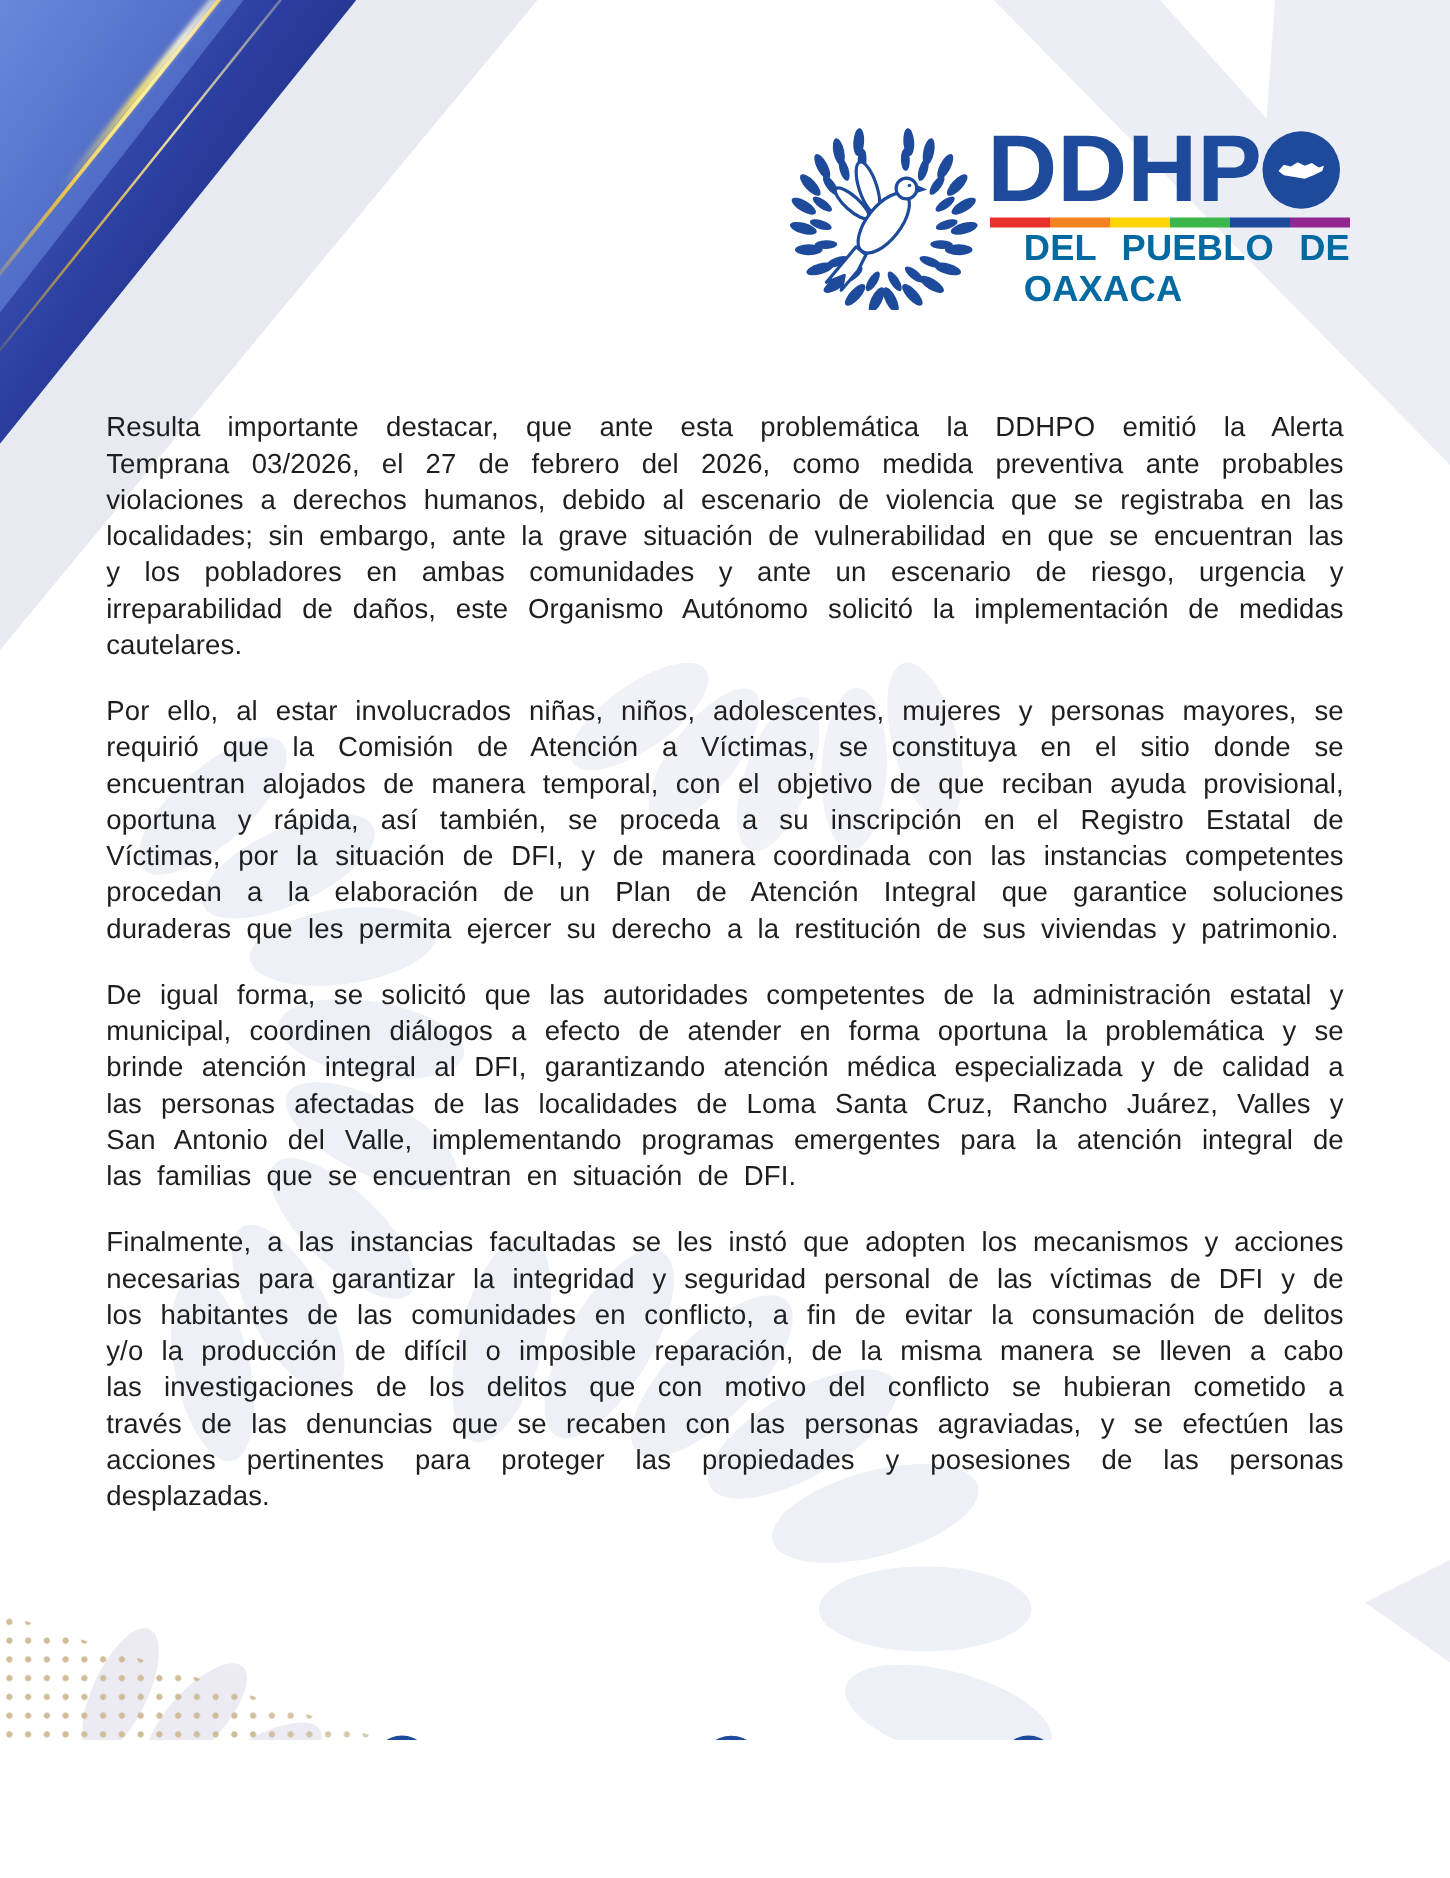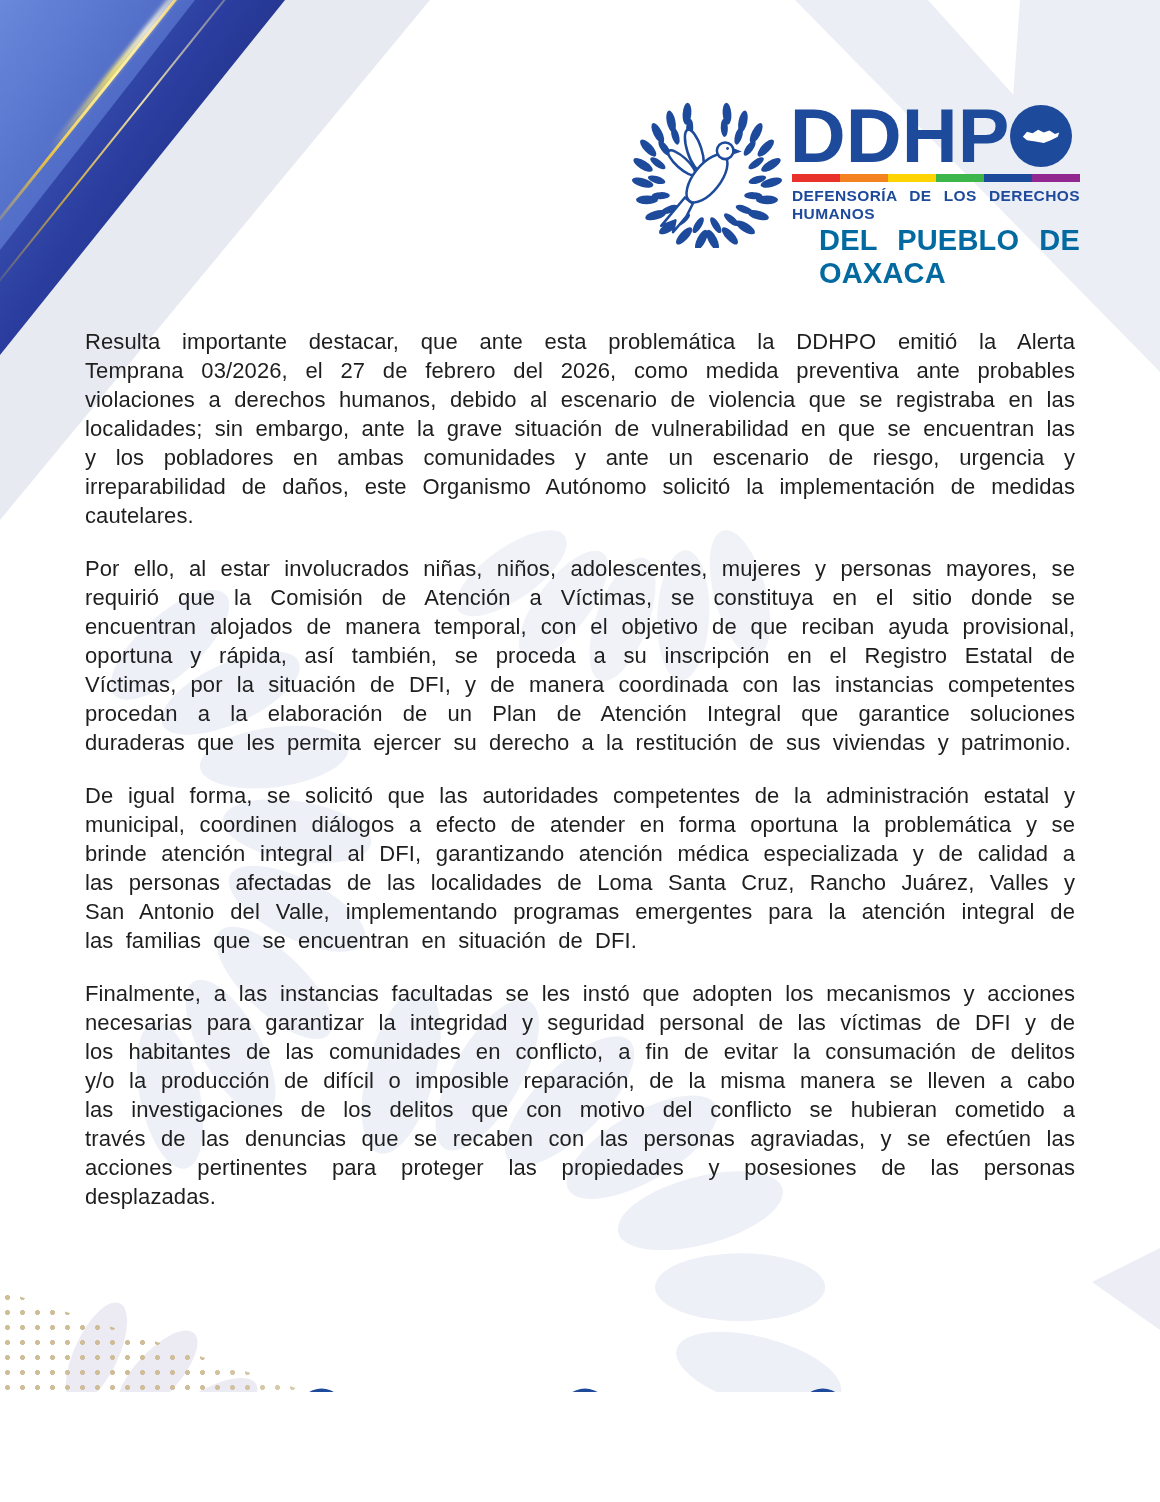--- a/index.html
+++ b/index.html
@@ -175,21 +175,20 @@
         </span>
       </div>
       <div class="rainbow">
         <span style="background: rgb(232, 49, 42);"></span>
           <span style="background: rgb(245, 130, 32);"></span>
           <span style="background: rgb(255, 212, 0);"></span>
           <span style="background: rgb(60, 181, 74);"></span>
           <span style="background: rgb(29, 74, 155);"></span>
           <span style="background: rgb(146, 39, 143);"></span>
       </div>
-      <div class="org1">DEFENSORÍA DE LOS DERECHOS HUMANOS</div>
       <div class="org2">DEL PUEBLO DE OAXACA</div>
     </div>
   </header>
 
   <main class="content">
     <p>Resulta importante destacar, que ante esta problemática la DDHPO emitió la Alerta Temprana 03/2026, el 27 de febrero del 2026, como medida preventiva ante probables violaciones a derechos humanos, debido al escenario de violencia que se registraba en las localidades; sin embargo, ante la grave situación de vulnerabilidad en que se encuentran las y los pobladores en ambas comunidades y ante un escenario de riesgo, urgencia y irreparabilidad de daños, este Organismo Autónomo solicitó la implementación de medidas cautelares.</p>
     <p>Por ello, al estar involucrados niñas, niños, adolescentes, mujeres y personas mayores, se requirió que la Comisión de Atención a Víctimas, se constituya en el sitio donde se encuentran alojados de manera temporal, con el objetivo de que reciban ayuda provisional, oportuna y rápida, así también, se proceda a su inscripción en el Registro Estatal de Víctimas, por la situación de DFI, y de manera coordinada con las instancias competentes procedan a la elaboración de un Plan de Atención Integral que garantice soluciones duraderas que les permita ejercer su derecho a la restitución de sus viviendas y patrimonio.</p>
     <p>De igual forma, se solicitó que las autoridades competentes de la administración estatal y municipal, coordinen diálogos a efecto de atender en forma oportuna la problemática y se brinde atención integral al DFI, garantizando atención médica especializada y de calidad a las personas afectadas de las localidades de Loma Santa Cruz, Rancho Juárez, Valles y San Antonio del Valle, implementando programas emergentes para la atención integral de las familias que se encuentran en situación de DFI.</p>
     <p>Finalmente, a las instancias facultadas se les instó que adopten los mecanismos y acciones necesarias para garantizar la integridad y seguridad personal de las víctimas de DFI y de los habitantes de las comunidades en conflicto, a fin de evitar la consumación de delitos y/o la producción de difícil o imposible reparación, de la misma manera se lleven a cabo las investigaciones de los delitos que con motivo del conflicto se hubieran cometido a través de las denuncias que se recaben con las personas agraviadas, y se efectúen las acciones pertinentes para proteger las propiedades y posesiones de las personas desplazadas.</p>
   </main>

